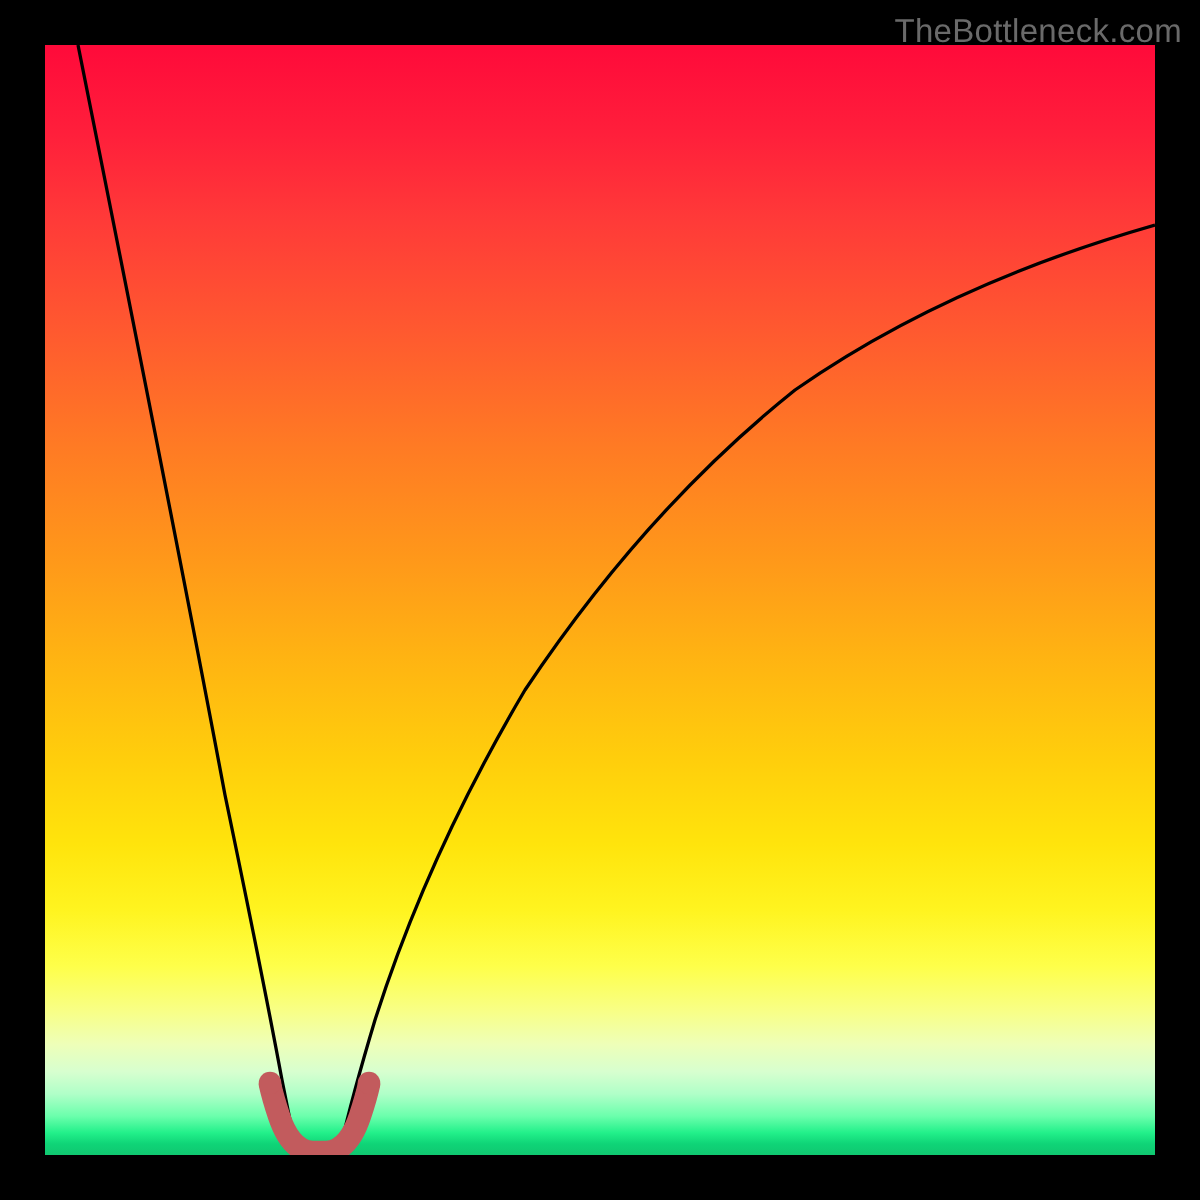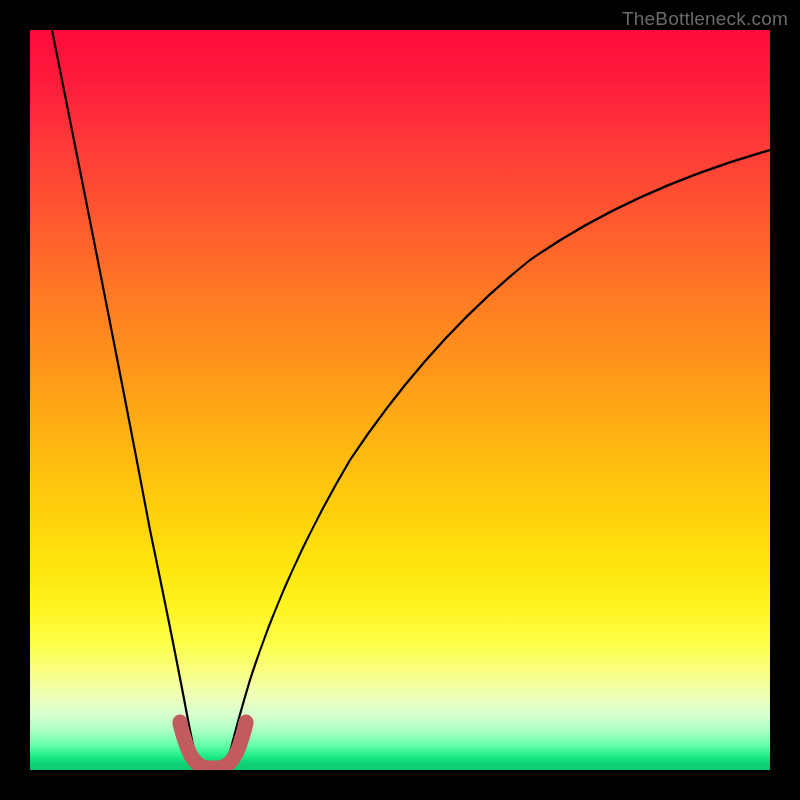--- a/index.html
+++ b/index.html
@@ -48,21 +48,21 @@
       #22f08a 98%,
       #0fd477 99%,
       #10c770 100%
     );
   }
   .watermark {
     position: absolute;
     top: 8px;
     right: 12px;
     color: #6a6a6a;
-    font-size: 19px;
+    font-size: 22px;
     font-weight: 500;
     letter-spacing: 0.2px;
     user-select: none;
   }
   svg.curves {
     position: absolute;
     left: 0; top: 0;
     width: 740px; height: 740px;
   }
 </style>

